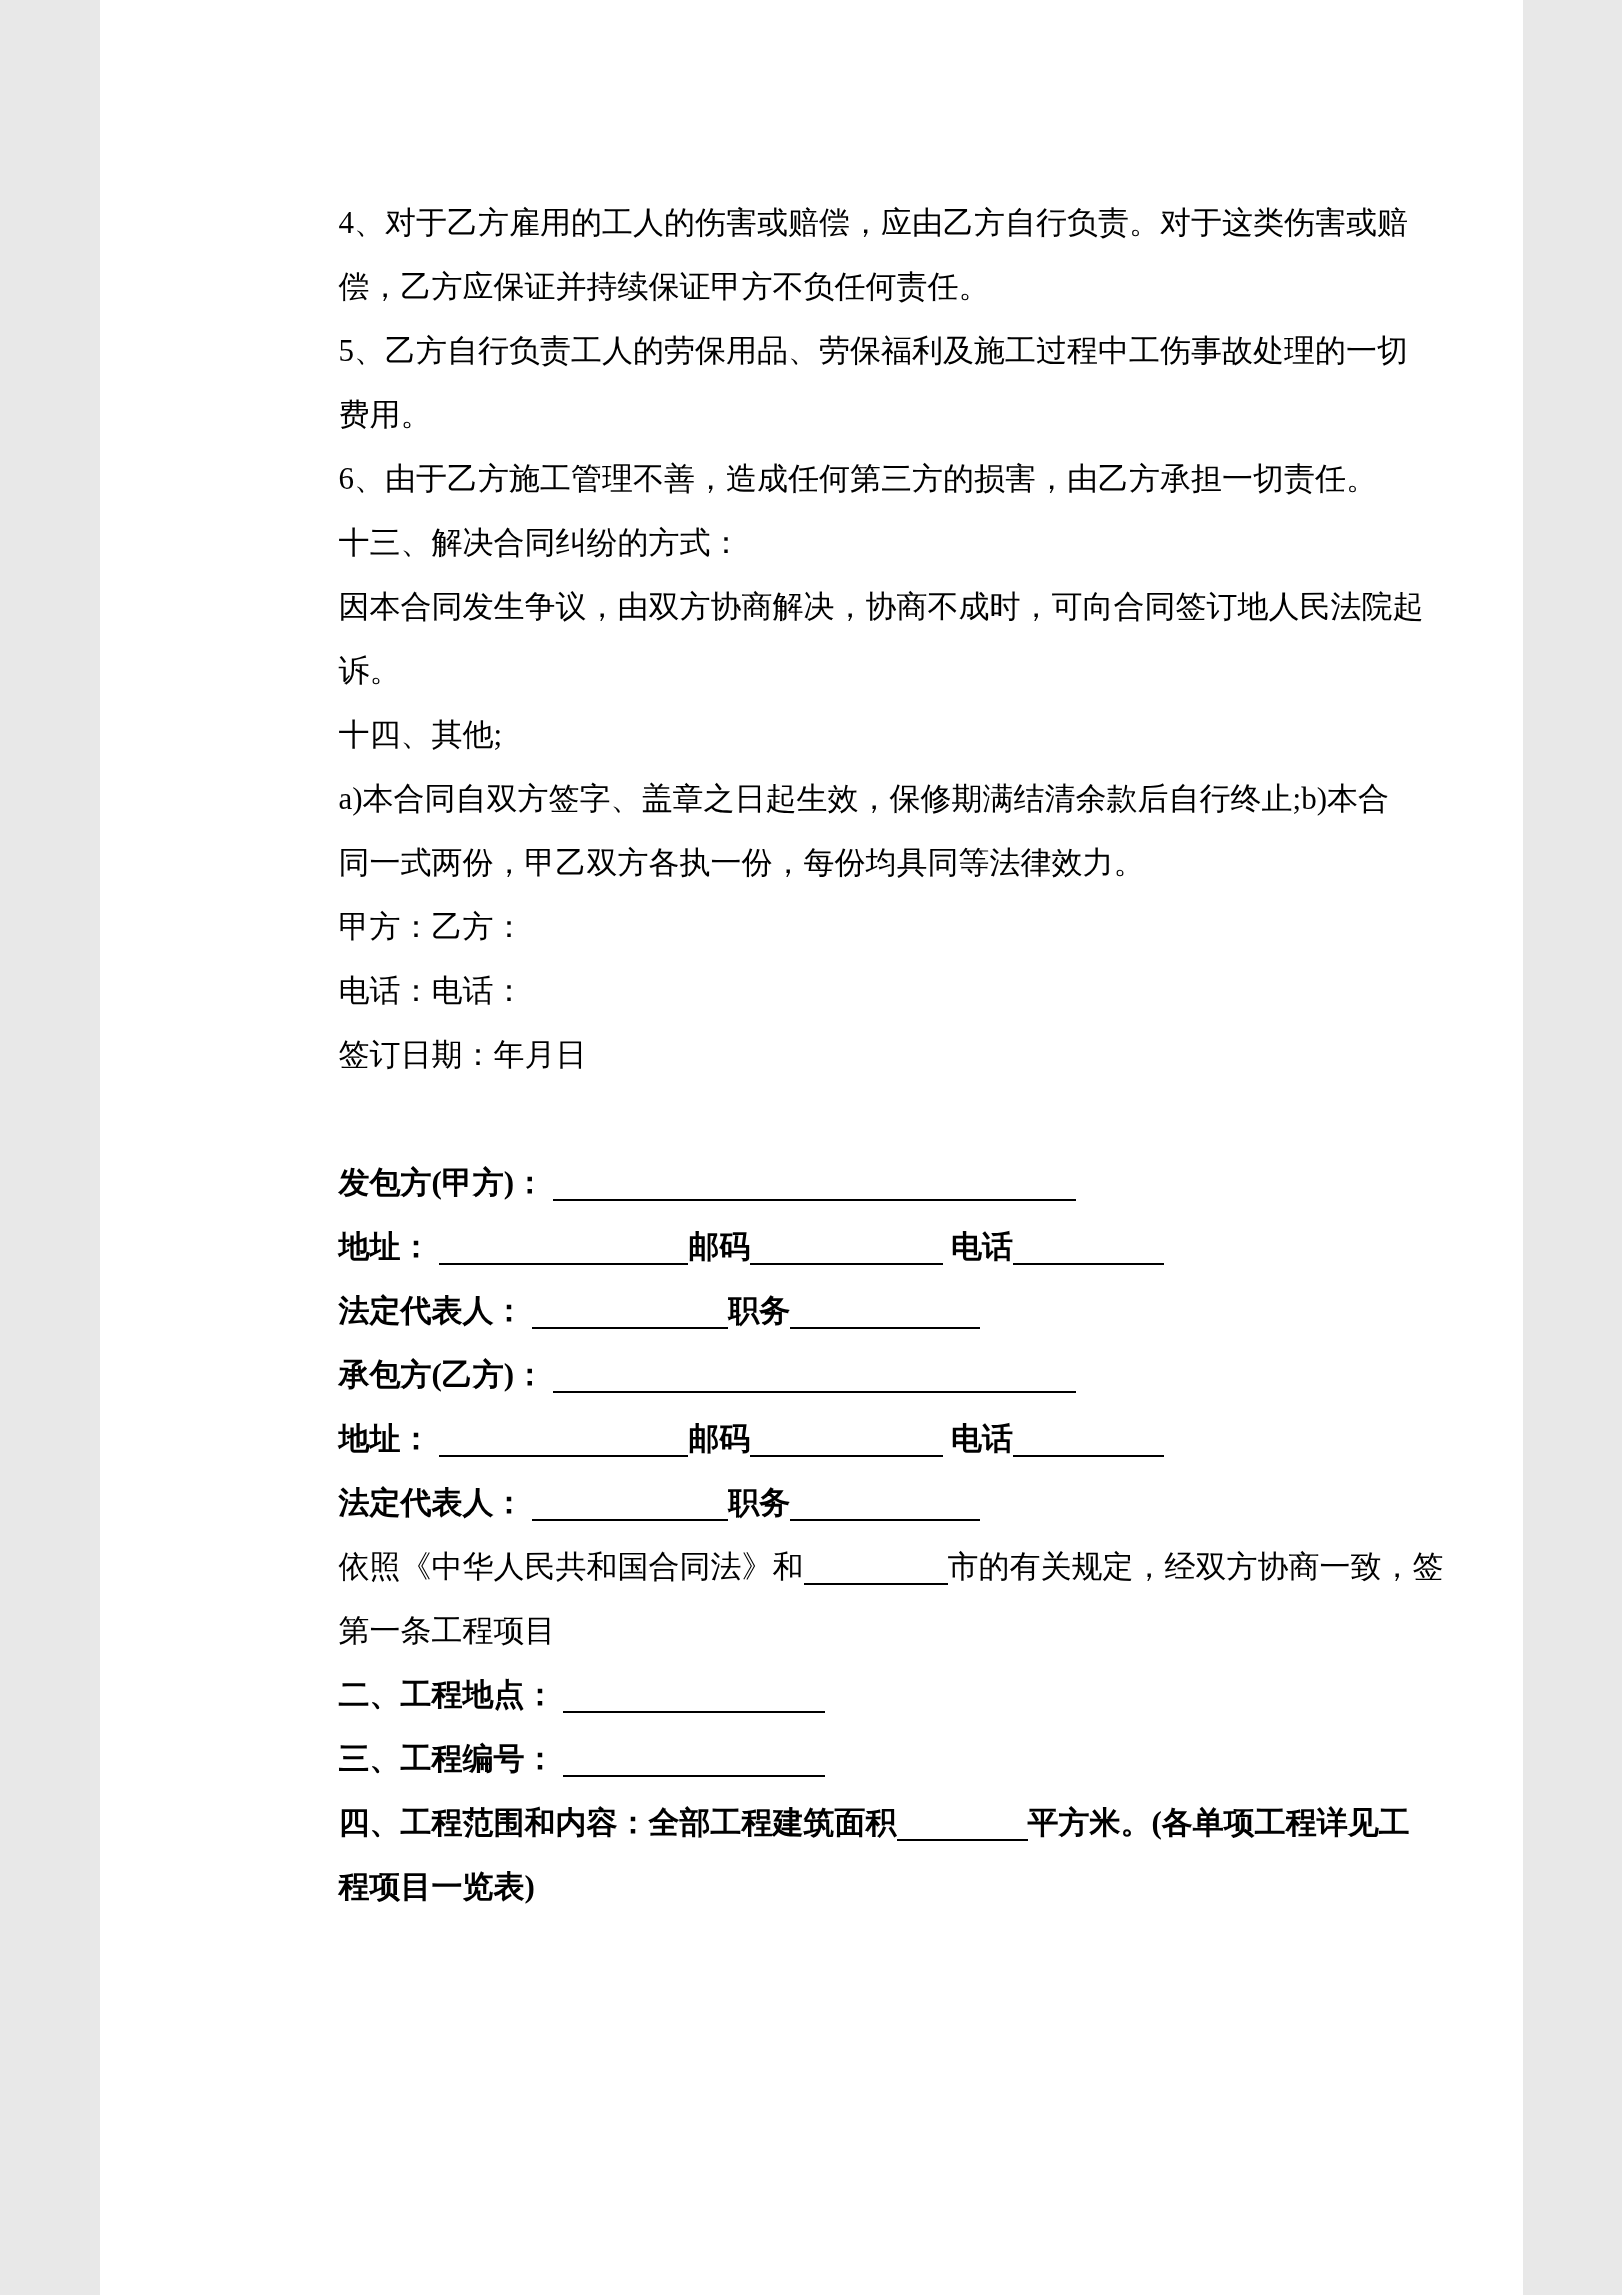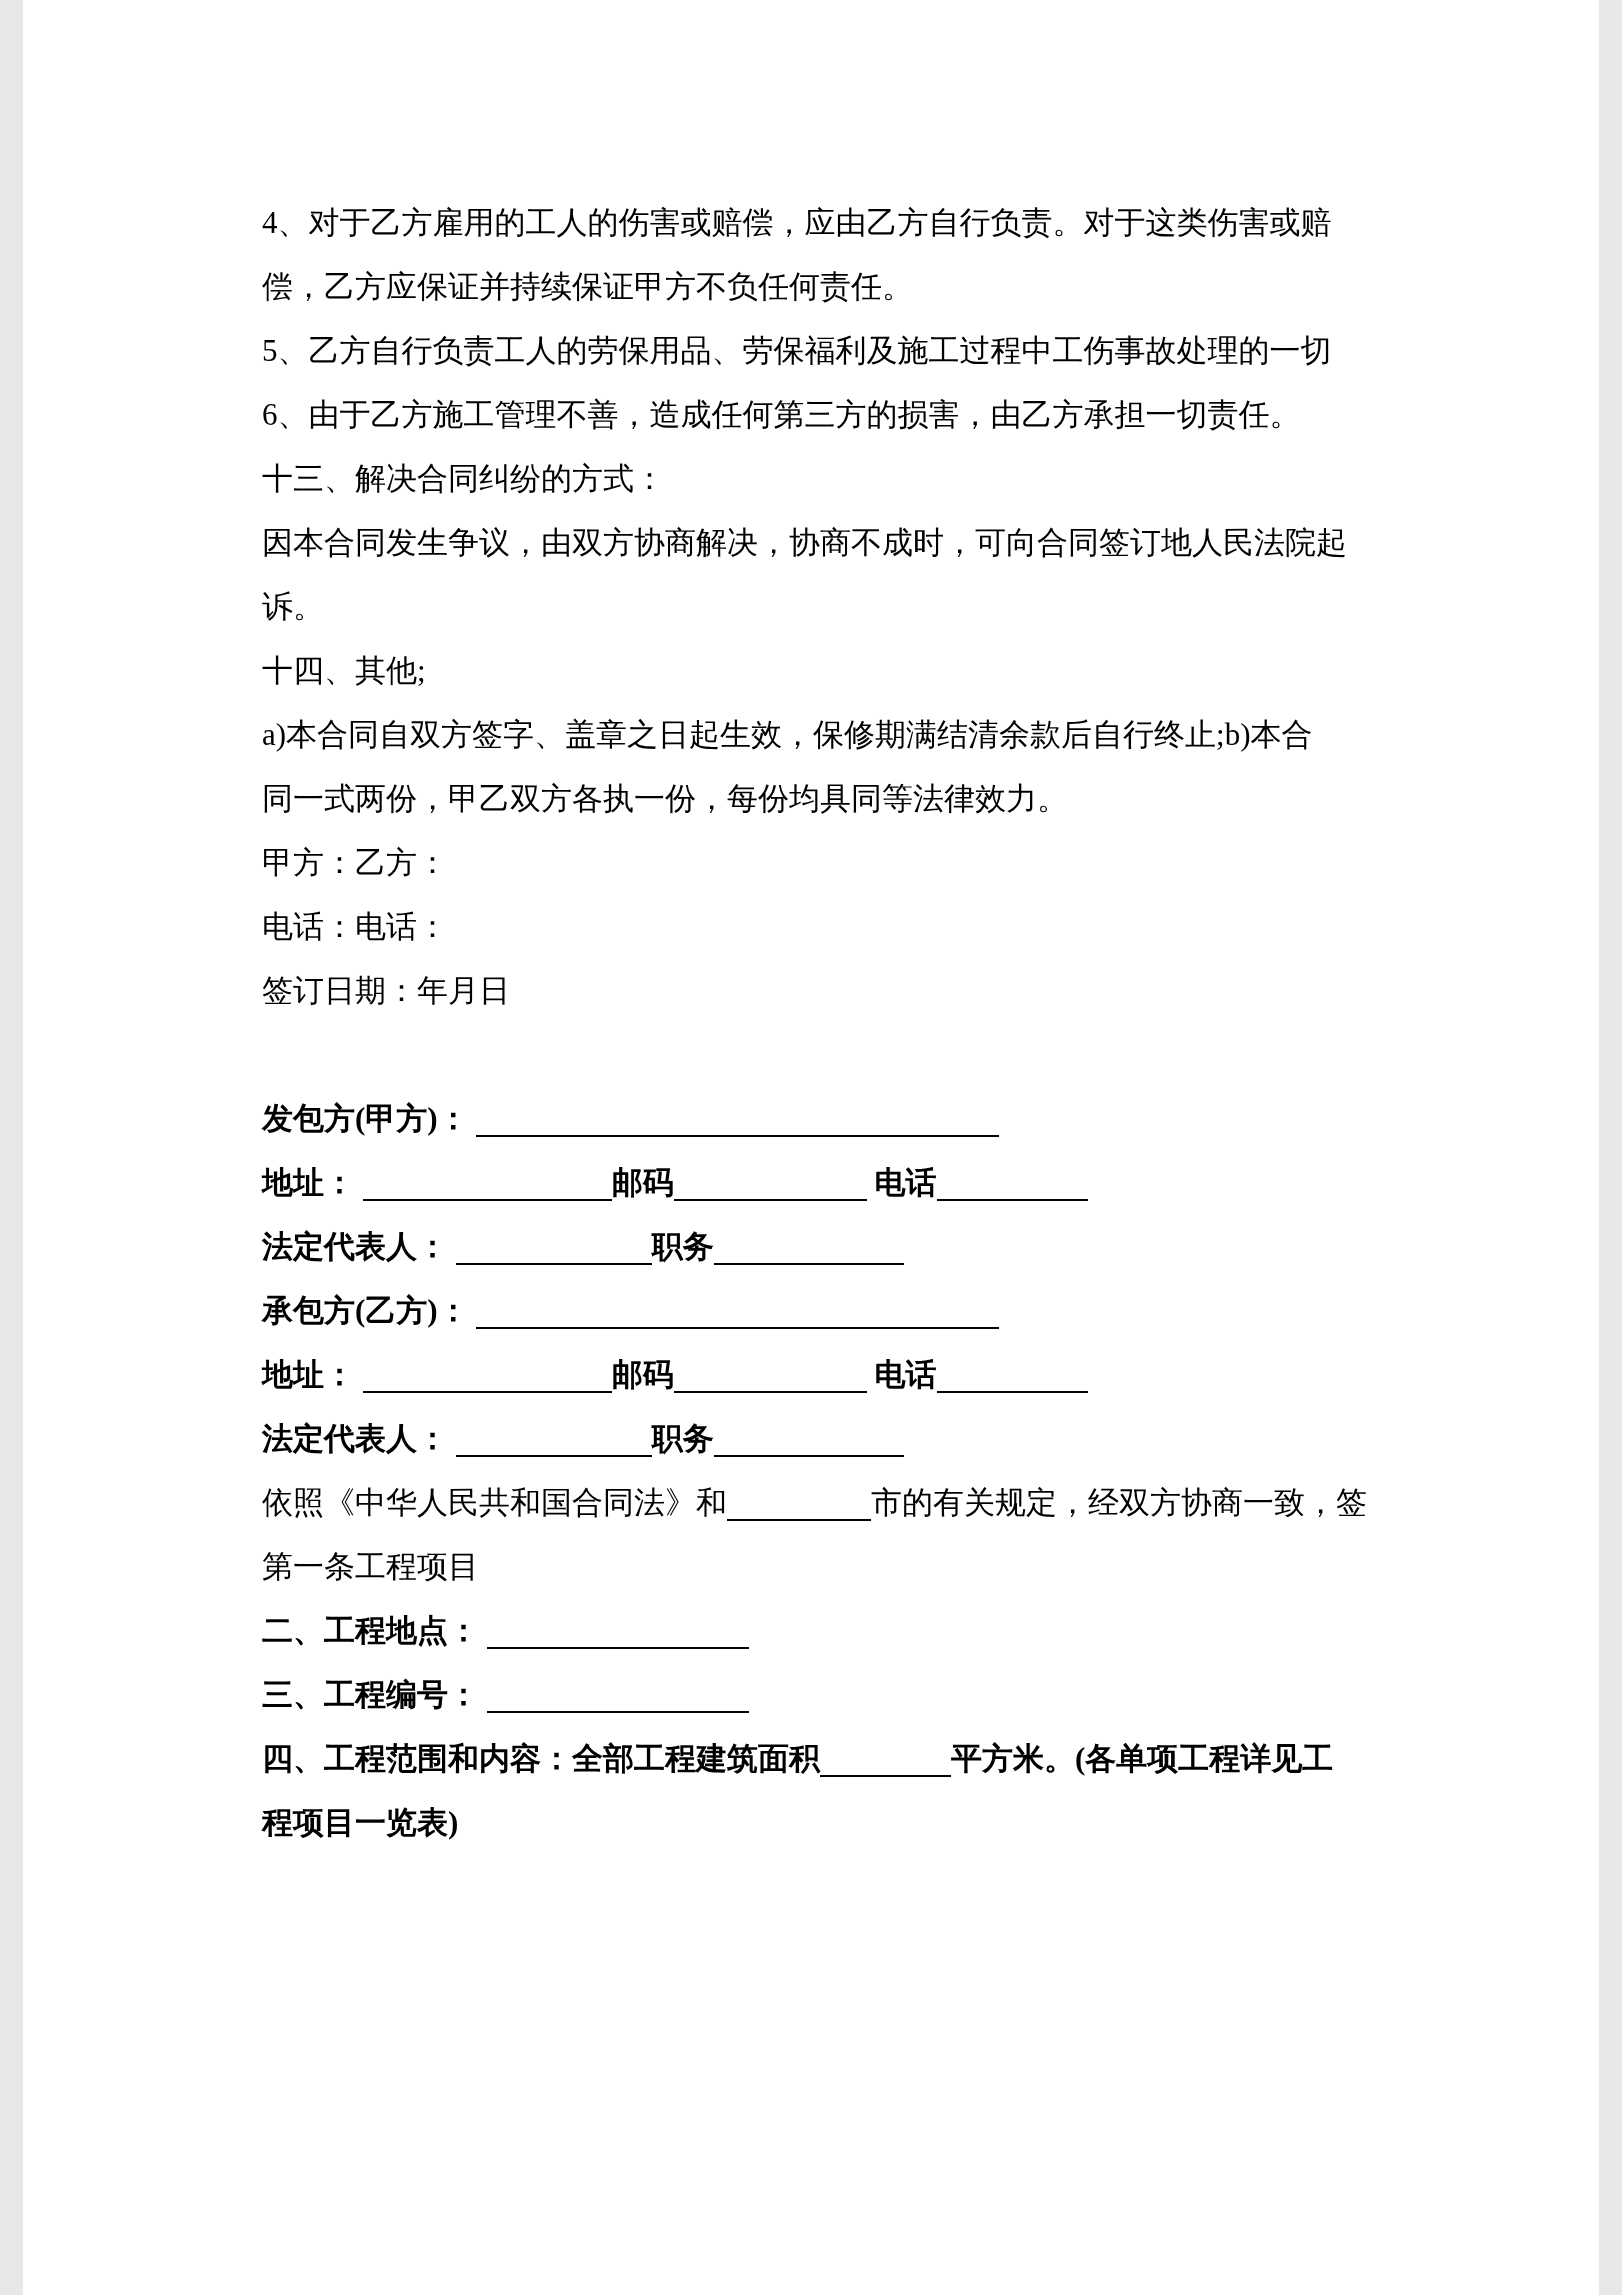--- a/index.html
+++ b/index.html
@@ -2,21 +2,21 @@
 <html lang="zh" style="font-size:10.5px"><head>
 <meta charset="utf-8">
 <style>
   html, body {
     margin: 0;
     padding: 0;
     background: #e8e8e8;
   }
   .page {
     position: relative;
-    width: 1576px;
+    width: 1423px;
     height: 2295px;
     background: #ffffff;
     margin: 0 auto;
     overflow: hidden;
     font-family: "Liberation Serif", "DejaVu Serif", serif;
   }
   .content {
     position: absolute;
     left: 239px;
     top: 191px;
@@ -41,20 +41,21 @@
   }
 </style>
 </head>
 <body>
 
 <div class="page">
   <div class="content">
       <p class="line"><span class="text-run">4、对于乙方雇用的工人的伤害或赔偿，应由乙方自行负责。对于这类伤害或赔</span></p>
       <p class="line"><span class="text-run">偿，乙方应保证并持续保证甲方不负任何责任。</span></p>
       <p class="line"><span class="text-run">5、乙方自行负责工人的劳保用品、劳保福利及施工过程中工伤事故处理的一切</span></p>
+      <p class="line"><span class="text-run">费用。</span></p>
       <p class="line"><span class="text-run">6、由于乙方施工管理不善，造成任何第三方的损害，由乙方承担一切责任。</span></p>
       <p class="line"><span class="text-run">十三、解决合同纠纷的方式：</span></p>
       <p class="line"><span class="text-run">因本合同发生争议，由双方协商解决，协商不成时，可向合同签订地人民法院起</span></p>
       <p class="line"><span class="text-run">诉。</span></p>
       <p class="line"><span class="text-run">十四、其他;</span></p>
       <p class="line"><span class="text-run">a)本合同自双方签字、盖章之日起生效，保修期满结清余款后自行终止;b)本合</span></p>
       <p class="line"><span class="text-run">同一式两份，甲乙双方各执一份，每份均具同等法律效力。</span></p>
       <p class="line"><span class="text-run">甲方：乙方：</span></p>
       <p class="line"><span class="text-run">电话：电话：</span></p>
       <p class="line"><span class="text-run">签订日期：年月日</span></p>

